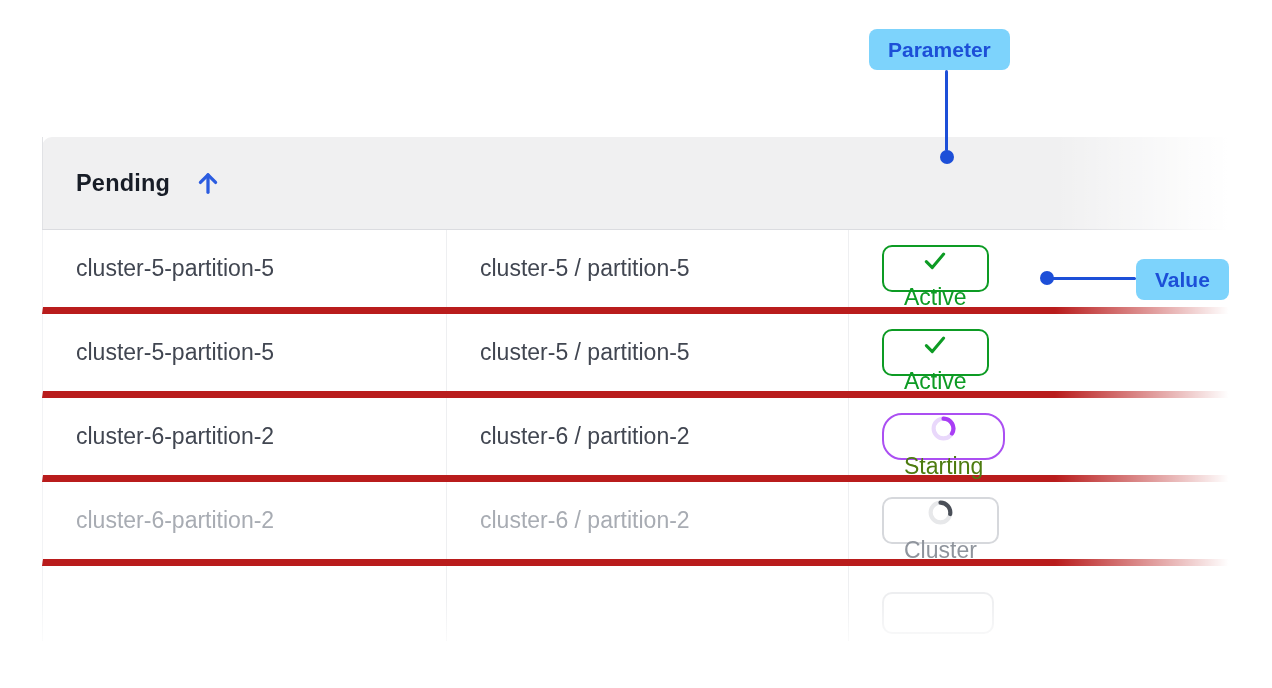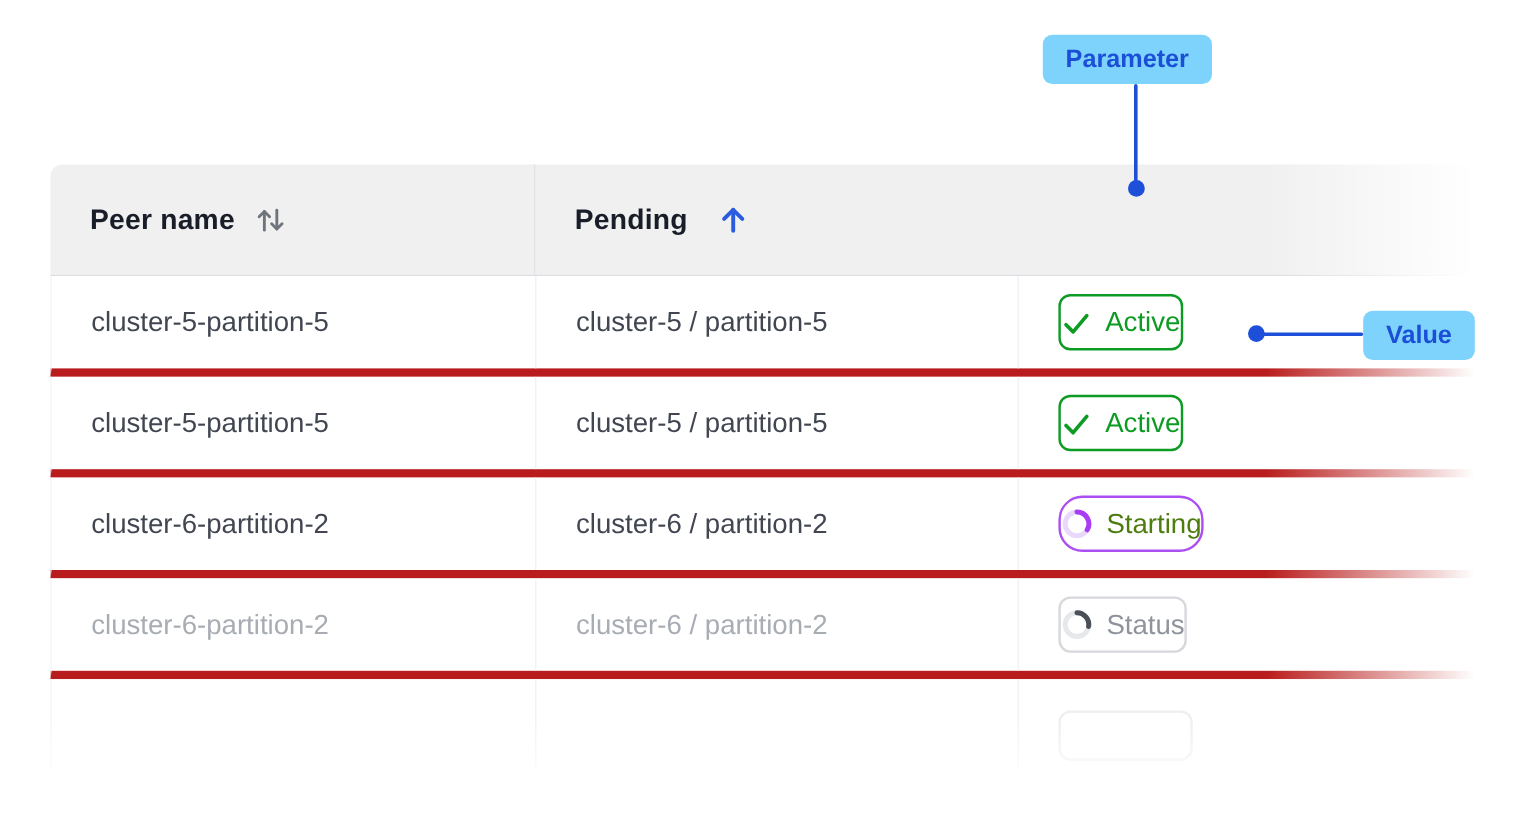--- a/index.html
+++ b/index.html
@@ -61,26 +61,27 @@
     border-bottom:none;
   }
   .row.partial .td { align-items:flex-start; padding-top:26px; }
 
   
   .badge {
     display:inline-flex;
     align-items:center;
     gap:11px;
     height:47px;
-    padding:0 0;
+    padding:0 20px;
     border:2px solid;
     border-radius:10px;
     font-size:23px;
     font-weight:500;
     background:#fff;
+    flex-direction:column;
   }
   .badge.active   { color:#0d9b24; border-color:#0d9b24; }
   .badge.starting { color:#4d7c0f; border-color:#ab4ff2;border-radius:20px; }
   .badge.pending  { color:#8f949c; border-color:#d6d8dc; }
   .badge.ghost {
     width:112px; height:42px;
     border-color:#e0e1e4;
     opacity:.55;
   }
   .badge svg { flex:0 0 auto; }
@@ -143,31 +144,20 @@
     border-radius:2px;
     background:#1d4fd8;
   }
 </style>
 </head>
 <body>
 
 <div class="table">
 
   <div class="thead">
-    <div class="th col1">
-      <span>Peer name</span>
-      <span style="display:inline-flex;">
-        <svg width="27" height="27" viewBox="0 0 26 26" fill="none" stroke="#6e737c" stroke-width="2.3" stroke-linecap="round" stroke-linejoin="round">
-          <path d="M8 21 V6"></path>
-            <path d="M3.8 10.2 L8 6 l4.2 4.2"></path>
-          <path d="M18 5 V20"></path>
-            <path d="M13.8 15.8 L18 20 l4.2 -4.2"></path>
-        </svg>
-      </span>
-    </div>
     <div class="th col3">
       <span>Pending</span>
       <span style="display:inline-flex; margin-left:8px;">
         <svg width="28" height="28" viewBox="0 0 24 24" fill="none" stroke="#2b5ce0" stroke-width="2.8" stroke-linecap="round" stroke-linejoin="round">
           <path d="M12 20 V5"></path>
             <path d="M5.5 11.5 L12 5 l6.5 6.5"></path>
         </svg>
       </span>
     </div>
   </div>
@@ -222,21 +212,21 @@
     <div class="td col1">cluster-6-partition-2</div>
     <div class="td col2">cluster-6 / partition-2</div>
     <div class="td col3">
       <span class="badge pending">
         <span style="display:inline-flex;">
           <svg width="27" height="27" viewBox="0 0 26 26" fill="none" stroke-linecap="round">
             <circle cx="13" cy="13" r="9.5" stroke="#e7e8ea" stroke-width="4"></circle>
             <path d="M13 3.5 A9.5 9.5 0 0 1 22.3 14.5" stroke="#4a4f58" stroke-width="4"></path>
           </svg>
         </span>
-        <span>Status</span>
+        <span>Cluster</span>
       </span>
     </div>
   </div>
 
   <div class="row partial">
     <div class="td col1"></div>
     <div class="td col2"></div>
     <div class="td col3">
       <span class="badge ghost"></span>
     </div>

